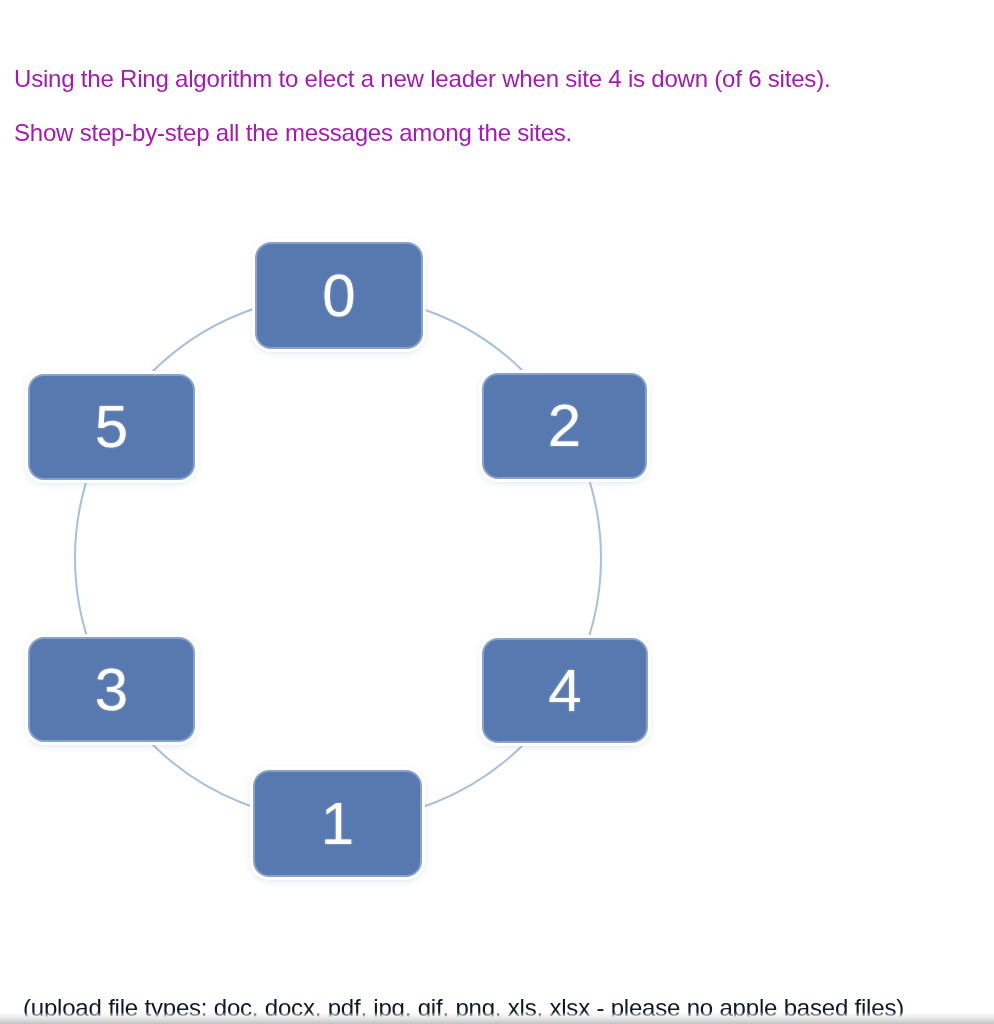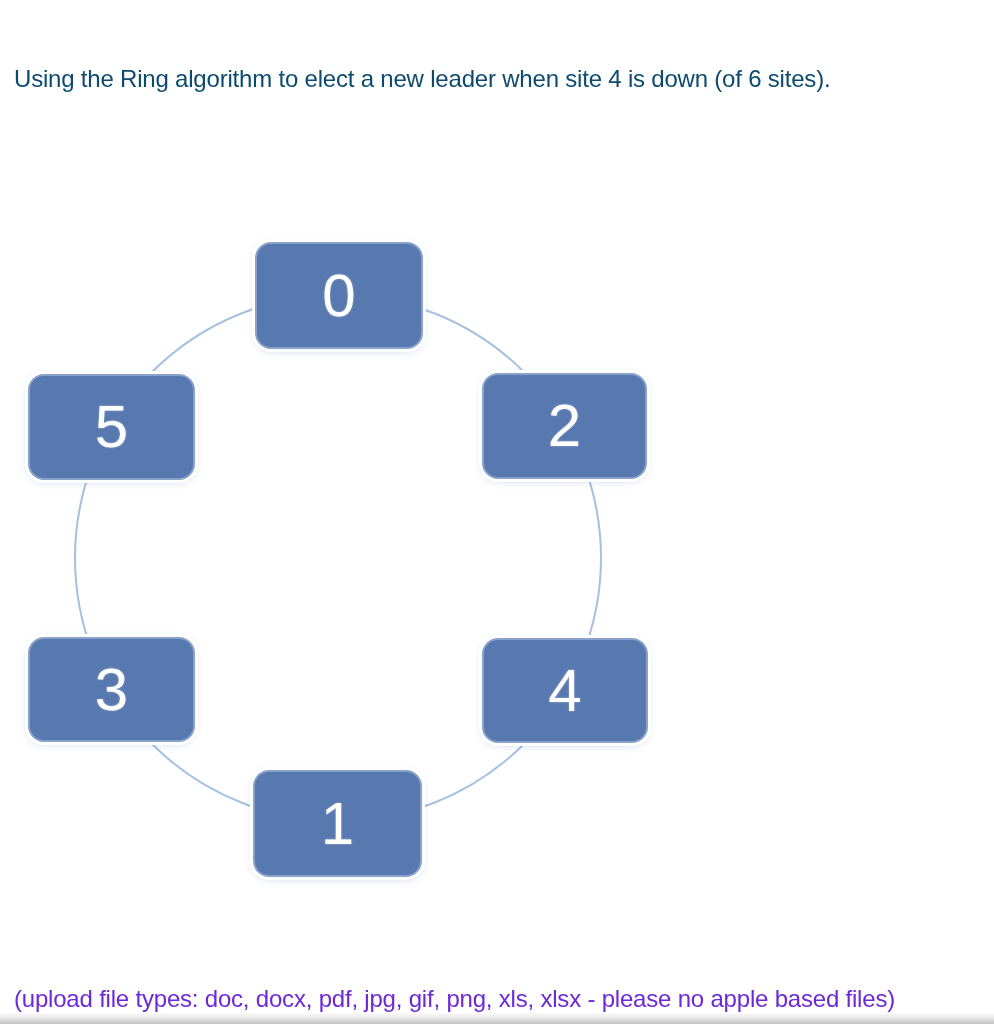--- a/index.html
+++ b/index.html
@@ -17,21 +17,21 @@
   .instructions {
     position: absolute;
     left: 14px;
     top: 66px;
     width: 920px;
   }
   .instructions p {
     margin: 0 0 28px 0;
     font-size: 24px;
     line-height: 26px;
-    color: #0c4a6e;
+    color: #a21caf;
     letter-spacing: -0.2px;
     white-space: nowrap;
   }
   .diagram {
     position: absolute;
     left: 0;
     top: 0;
     width: 994px;
     height: 1024px;
   }
@@ -50,43 +50,44 @@
   }
   .ring-node span {
     font-size: 60px;
     line-height: 1;
     text-shadow: 0 0 2px rgba(255,255,255,0.5);
   }
   .footer-note {
     position: absolute;
     left: 14px;
     top: 986px;
-    margin: 0;
+    margin: 9px;
     font-size: 24px;
     line-height: 26px;
-    color: #6d28d9;
+    color: #0f172a;
     letter-spacing: -0.2px;
     white-space: nowrap;
   }
   .bottom-fade {
     position: absolute;
     left: 0;
     bottom: 0;
     width: 100%;
     height: 12px;
     background: linear-gradient(to bottom, rgba(255,255,255,0) 0%, #ebebeb 45%, #c2c2c2 100%);
   }
 </style>
 </head>
 <body>
 
 <main class="page">
 
   <section class="instructions">
     <p>Using the Ring algorithm to elect a new leader when site 4 is down (of 6 sites).</p>
+    <p>Show step-by-step all the messages among the sites.</p>
   </section>
 
   <section class="diagram">
     <svg width="994" height="1024">
       <circle id="ring-circle" fill="none" cx="338" cy="558" r="263" stroke="#a6c0e0" stroke-width="2"></circle>
     </svg>
     <div id="ring-nodes">
         <div class="ring-node" style="left: 255px; top: 242px; width: 168px; height: 107px; background: rgb(88, 121, 176); border: 2px solid rgb(137, 162, 203); box-shadow: rgb(255, 255, 255) 0px 0px 0px 3px, rgba(88, 121, 176, 0.3) 0px 2px 8px; color: rgb(255, 255, 255);">
           <span>0</span>
         </div>

